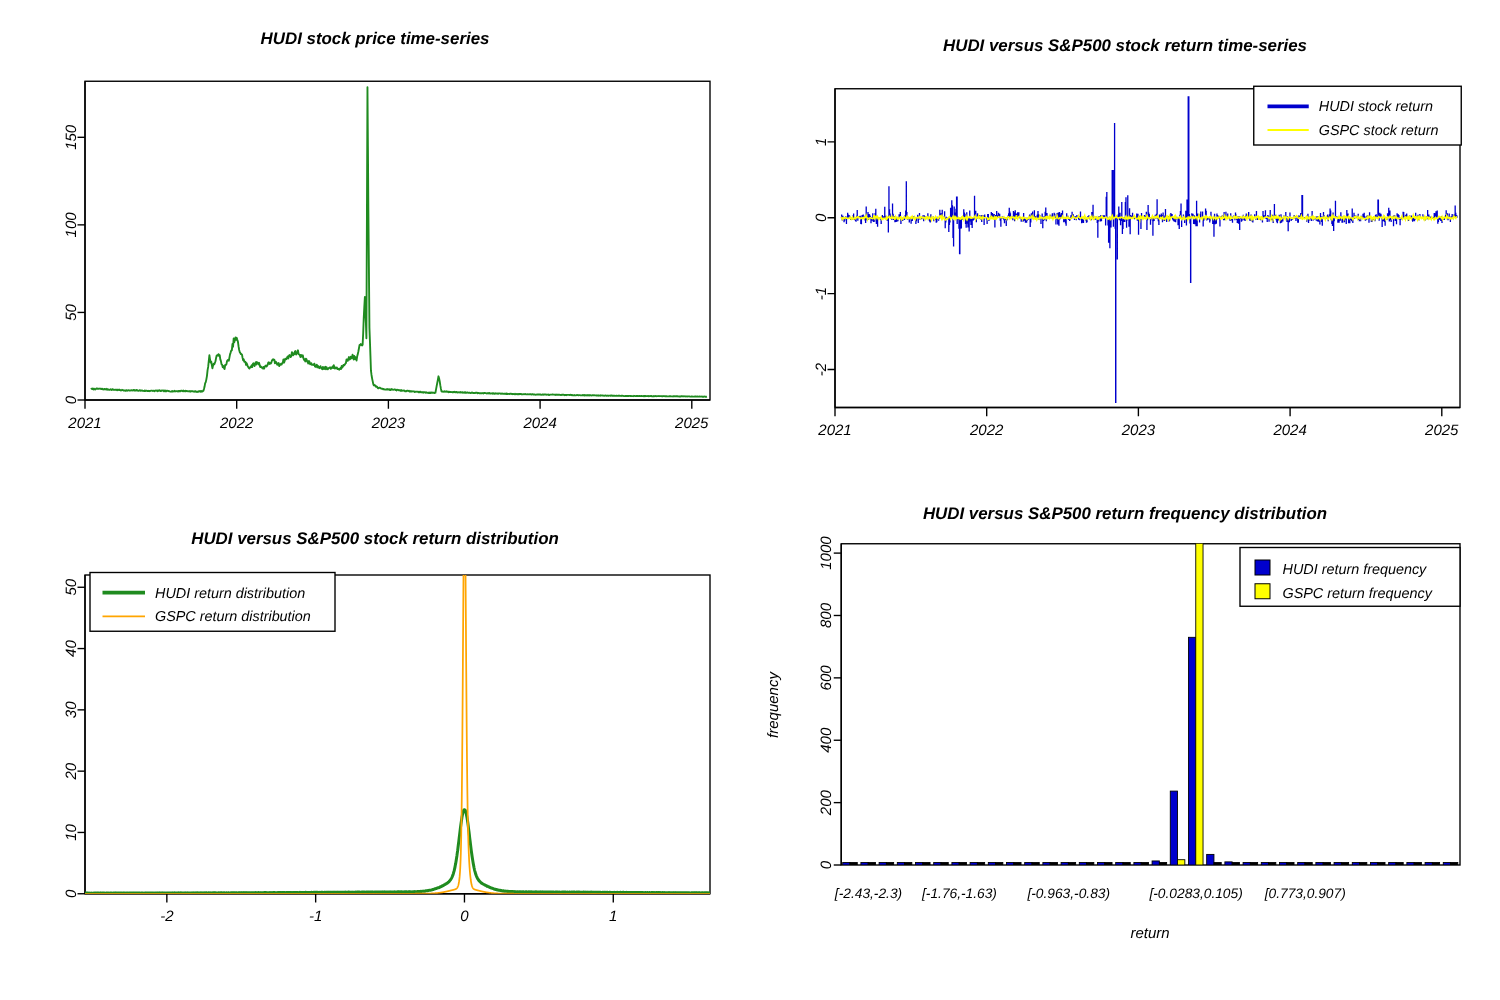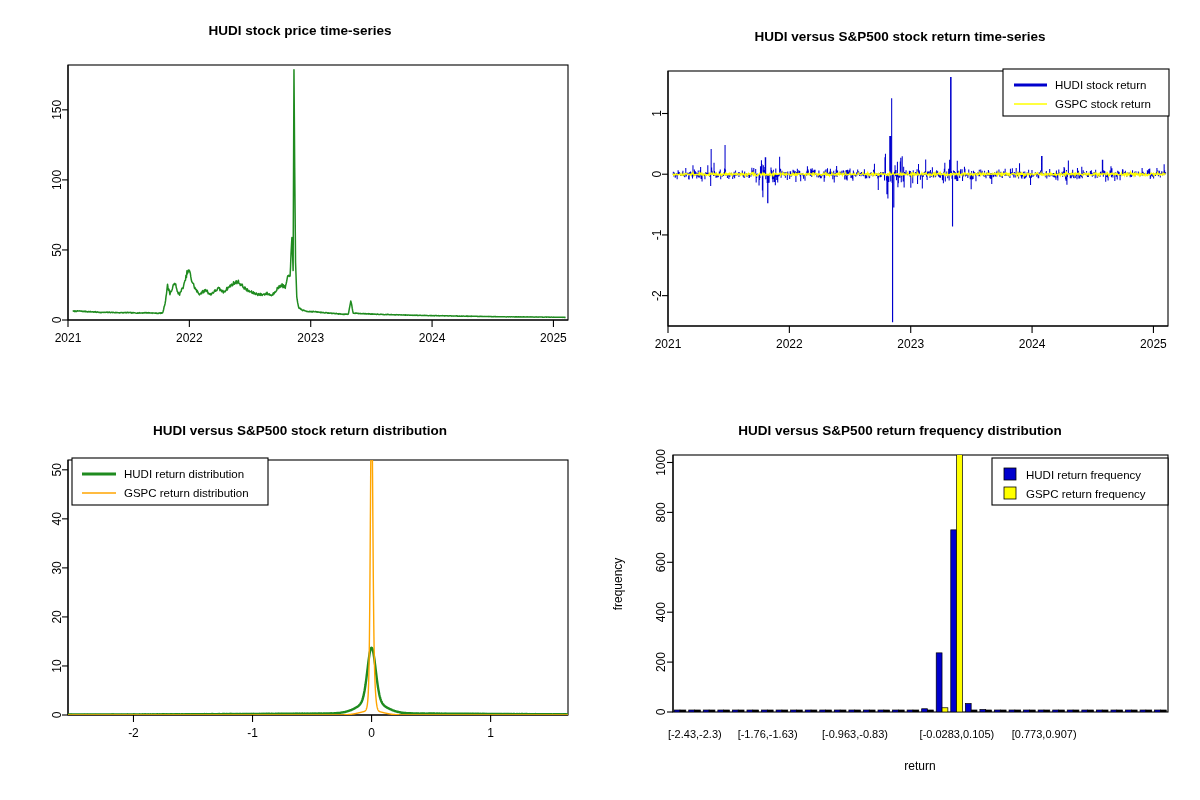--- a/index.html
+++ b/index.html
@@ -4,25 +4,25 @@
 <title>R multi-panel stock chart</title>
 <style>
   html,body{margin:0;padding:0;background:#ffffff;}
   body{
     width:1200px;height:800px;
     font-family:"Liberation Sans", sans-serif;
     color:#000000;
     overflow:hidden;
   }
   #root{position:relative;width:1200px;height:800px;background:#ffffff;}
-  .panel{position:absolute;width:600px;height:400px;}
+  .panel{position:absolute;width:600px;height:400px;font-style:italic;}
   #panel-tl{left:0;top:0;}
   #panel-tr{left:600px;top:6px;}
   #panel-bl{left:0;top:400px;}
-  #panel-br{left:600px;top:400px;}
+  #panel-br{left:600px;top:380px;}
   .panel svg{display:block;width:600px;height:400px;}
   .ttl{
     font-family:"Liberation Sans", sans-serif;
     font-size:13.5px;font-weight:bold;
     text-anchor:middle;fill:#000;
   }
   .tick{
     font-family:"Liberation Sans", sans-serif;
     font-size:12px;fill:#000;
   }

